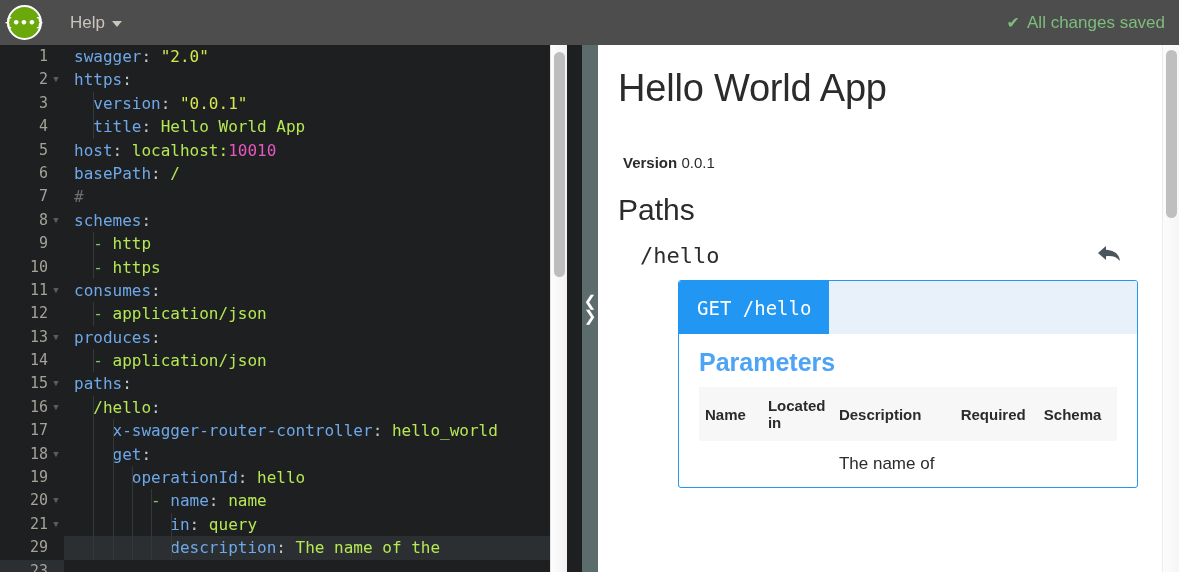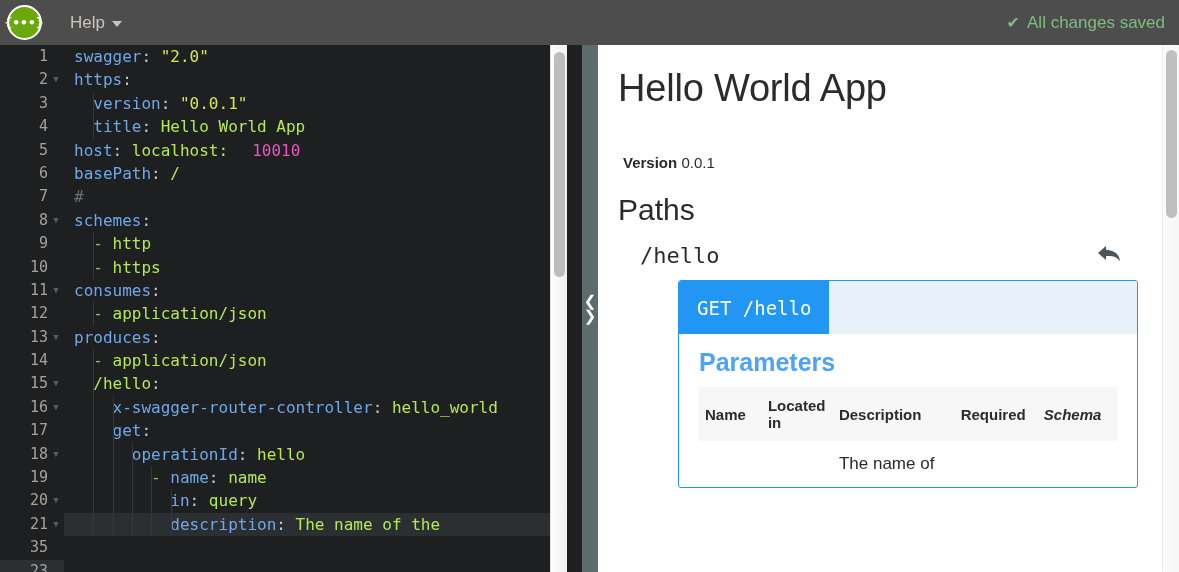--- a/index.html
+++ b/index.html
@@ -107,21 +107,21 @@
     font-size: 16px;
     white-space: pre;
     color: #c5c8c6;
     padding-left: 10px;
     position: relative;
   }
   .code-row.active { background: #2c2f31; }
   .k  { color: #6fa8e8; }   
   .s  { color: #b5e853; }   
   .q  { color: #d6e84b; }   
-  .n  { color: #e857c0; margin-left: 24px; }   
+  .n  { color: #e857c0; }   
   .c  { color: #6b6f72; }   
   .p  { color: #c5c8c6; }   
   .d  { color: #7ec95e; }   
   .ind {
     position: absolute;
     top: 0; width: 1px; height: 23.4px;
     background: #34383a;
   }
 
   
@@ -255,21 +255,21 @@
   table.params td {
     padding: 10px 6px;
     vertical-align: top;
     font-size: 17px;
     line-height: 1.55;
   }
   th.c-name   { width: 62px; }
   th.c-locin  { width: 70px; }
   th.c-desc   { width: 120px; }
   th.c-req    { width: 82px; }
-  th.c-schema { width: 78px; font-style: italic; }
+  th.c-schema { width: 78px; }
 
   
   #doc-scroll-track {
     position: absolute; top: 0; right: 0;
     width: 17px; height: 527px;
     background: linear-gradient(to right,#fcfcfc,#f6f6f6);
     border-left: 1px solid #ececec;
   }
   #doc-scroll-thumb {
     position: absolute; top: 5px; left: 3px;
@@ -314,38 +314,39 @@
       <div class="gutter-row">12</div>
       <div class="gutter-row">13<span class="fold">▼</span></div>
       <div class="gutter-row">14</div>
       <div class="gutter-row">15<span class="fold">▼</span></div>
       <div class="gutter-row">16<span class="fold">▼</span></div>
       <div class="gutter-row">17</div>
       <div class="gutter-row">18<span class="fold">▼</span></div>
       <div class="gutter-row">19</div>
       <div class="gutter-row">20<span class="fold">▼</span></div>
       <div class="gutter-row">21<span class="fold">▼</span></div>
-      <div class="gutter-row">35</div>
+      <div class="gutter-row">29</div>
       <div class="gutter-row active">23</div>
     </div>
   <div id="code-area">
       <div class="code-row"><span class="k">swagger</span><span class="p">: </span><span class="q">"2.0"</span></div>
       <div class="code-row"><span class="k">https</span><span class="p">:</span></div>
       <div class="code-row"><span class="ind" style="left: 29.3px;"></span><span class="k">  version</span><span class="p">: </span><span class="q">"0.0.1"</span></div>
       <div class="code-row"><span class="ind" style="left: 29.3px;"></span><span class="k">  title</span><span class="p">: </span><span class="s">Hello World App</span></div>
       <div class="code-row"><span class="k">host</span><span class="p">: </span><span class="s">localhost:</span><span class="n">10010</span></div>
       <div class="code-row"><span class="k">basePath</span><span class="p">: </span><span class="s">/</span></div>
       <div class="code-row"><span class="c">#</span></div>
       <div class="code-row"><span class="k">schemes</span><span class="p">:</span></div>
       <div class="code-row"><span class="ind" style="left: 29.3px;"></span><span class="d">  - </span><span class="s">http</span></div>
       <div class="code-row"><span class="ind" style="left: 29.3px;"></span><span class="d">  - </span><span class="s">https</span></div>
       <div class="code-row"><span class="k">consumes</span><span class="p">:</span></div>
       <div class="code-row"><span class="ind" style="left: 29.3px;"></span><span class="d">  - </span><span class="s">application/json</span></div>
       <div class="code-row"><span class="k">produces</span><span class="p">:</span></div>
       <div class="code-row"><span class="ind" style="left: 29.3px;"></span><span class="d">  - </span><span class="s">application/json</span></div>
+      <div class="code-row"><span class="k">paths</span><span class="p">:</span></div>
       <div class="code-row"><span class="ind" style="left: 29.3px;"></span><span class="s">  /hello</span><span class="p">:</span></div>
       <div class="code-row"><span class="ind" style="left: 29.3px;"></span><span class="ind" style="left: 48.6px;"></span><span class="k">    x-swagger-router-controller</span><span class="p">: </span><span class="s">hello_world</span></div>
       <div class="code-row"><span class="ind" style="left: 29.3px;"></span><span class="ind" style="left: 48.6px;"></span><span class="k">    get</span><span class="p">:</span></div>
       <div class="code-row"><span class="ind" style="left: 29.3px;"></span><span class="ind" style="left: 48.6px;"></span><span class="ind" style="left: 67.9px;"></span><span class="k">      operationId</span><span class="p">: </span><span class="s">hello</span></div>
       <div class="code-row"><span class="ind" style="left: 29.3px;"></span><span class="ind" style="left: 48.6px;"></span><span class="ind" style="left: 67.9px;"></span><span class="ind" style="left: 87.2px;"></span><span class="d">        - </span><span class="k">name</span><span class="p">: </span><span class="s">name</span></div>
       <div class="code-row"><span class="ind" style="left: 29.3px;"></span><span class="ind" style="left: 48.6px;"></span><span class="ind" style="left: 67.9px;"></span><span class="ind" style="left: 87.2px;"></span><span class="ind" style="left: 106.5px;"></span><span class="k">          in</span><span class="p">: </span><span class="s">query</span></div>
       <div class="code-row active"><span class="ind" style="left: 29.3px;"></span><span class="ind" style="left: 48.6px;"></span><span class="ind" style="left: 67.9px;"></span><span class="ind" style="left: 87.2px;"></span><span class="ind" style="left: 106.5px;"></span><span class="k">          description</span><span class="p">: </span><span class="s">The name of the</span></div>
     </div>
 
   <div id="editor-scroll-track">

